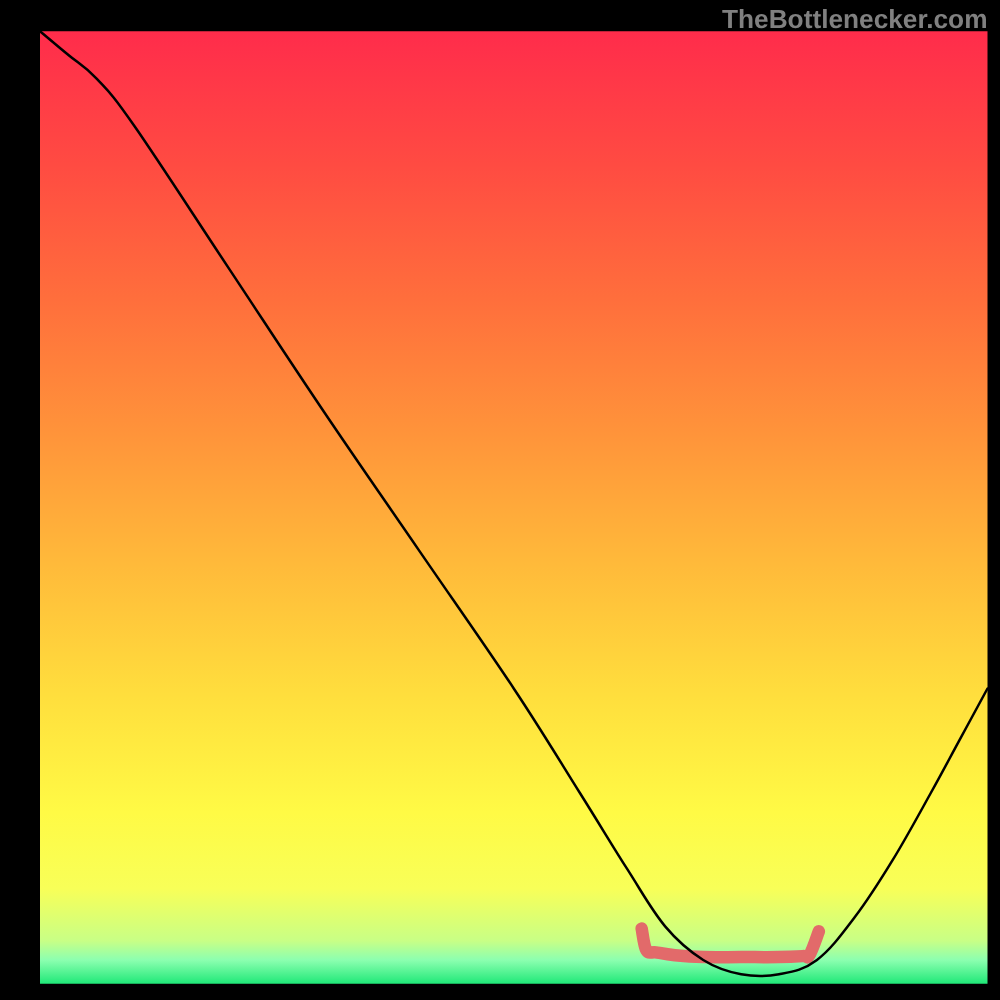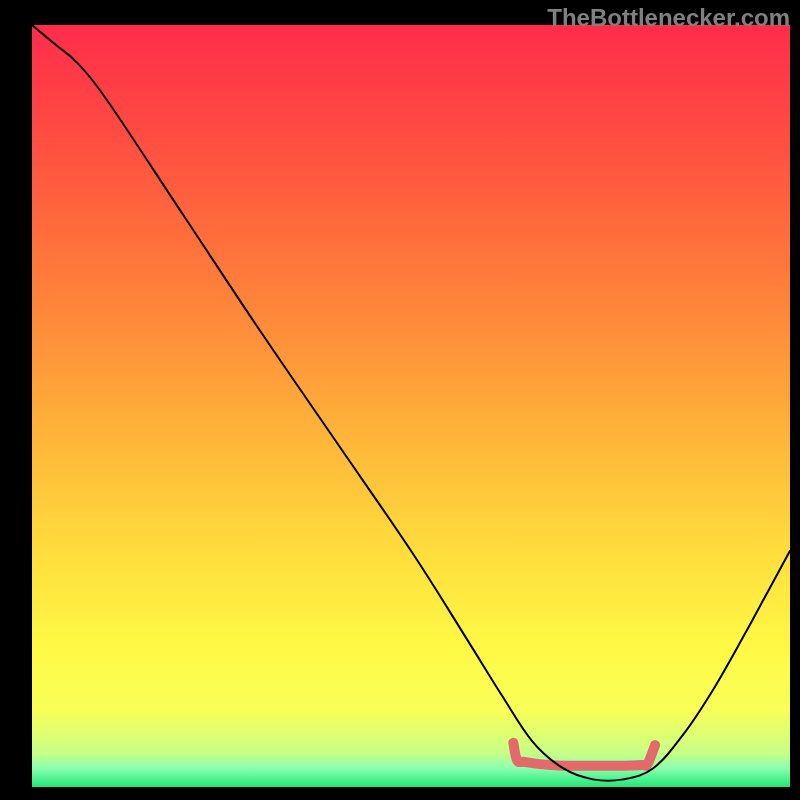--- a/index.html
+++ b/index.html
@@ -16,21 +16,21 @@
     top: 0;
     left: 0;
     width: 800px;
     height: 800px;
   }
   .watermark {
     position: absolute;
     top: 4px;
     right: 10px;
     color: #808080;
-    font-size: 24px;
+    font-size: 21px;
     font-weight: 600;
     z-index: 10;
   }
   svg {
     display: block;
   }
 </style>
 </head>
 <body>
 

